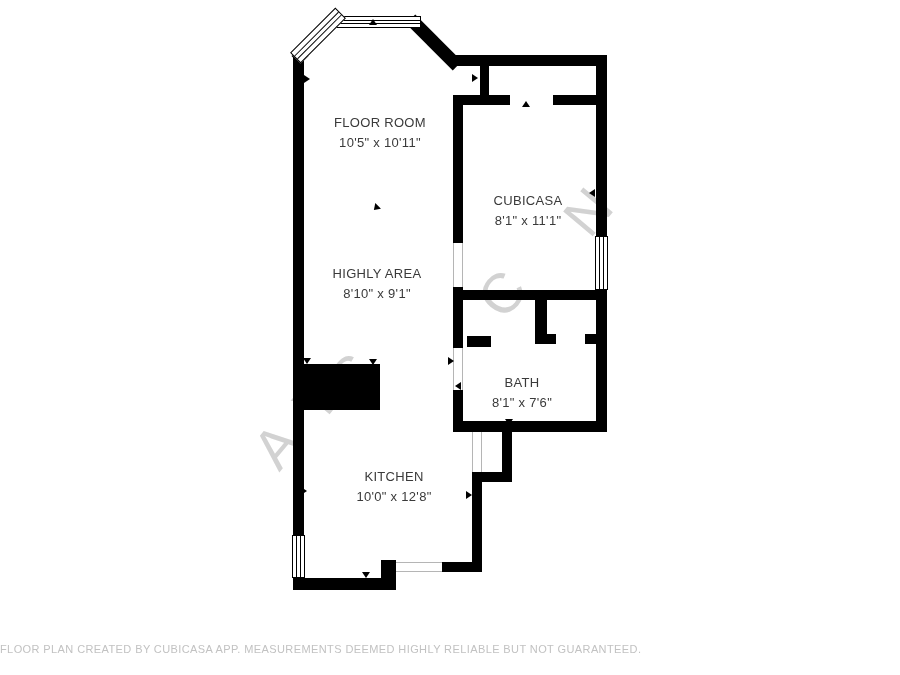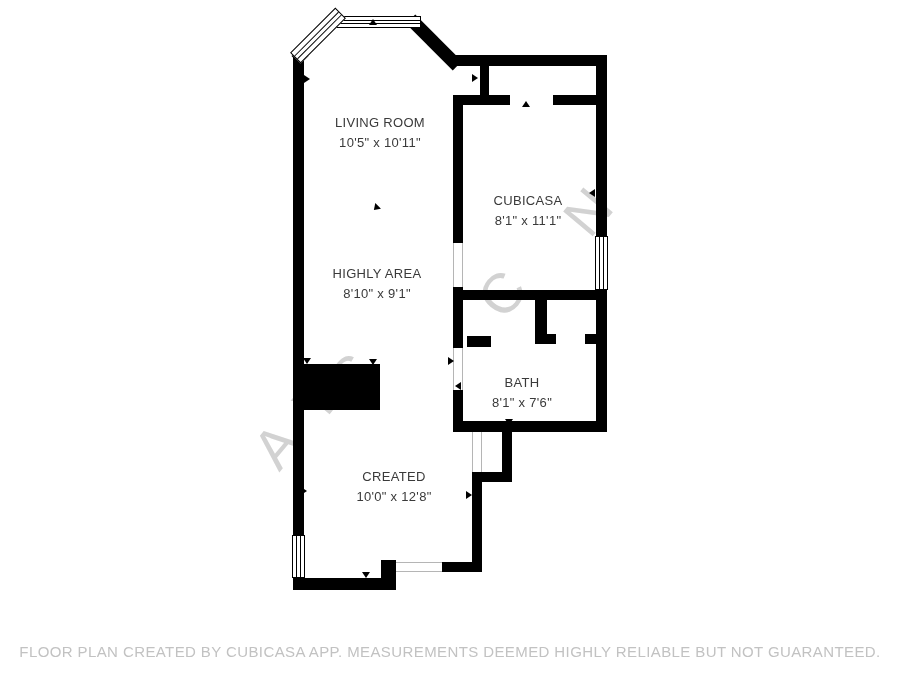--- a/index.html
+++ b/index.html
@@ -25,22 +25,22 @@
   .tri-left  { border-top:4px solid transparent; border-bottom:4px solid transparent; border-right:6px solid #000; }
   .room-label {
     position:absolute; transform:translate(-50%,-50%); text-align:center;
     color:#3a3a3a; font-size:13px; line-height:20px; letter-spacing:0.3px; white-space:nowrap;
   }
   .wm {
     position:absolute; color:#c7c7c7; opacity:0.8; font-size:56px; font-weight:400;
     transform:rotate(-50deg); line-height:1; user-select:none;
   }
   .footer {
-    position:absolute; left:0; right:0; top:643px; text-align:center;
-    font-size:15px; letter-spacing:0.4px; color:#c2c2c2;
+    position:absolute; left:0; right:0; top:643px; 
+    font-size:11px; letter-spacing:0.4px; color:#c2c2c2;
   }
 </style>
 </head>
 <body>
 
 <div class="canvas">
 
   <div class="wm" style="left:258px; top:418px;">A</div>
   <div class="wm" style="left:298px; top:372px;">Y</div>
   <div class="wm" style="left:334px; top:348px;">S</div>
@@ -94,35 +94,35 @@
   <div class="marker tri-down" style="left:303px; top:358px;"></div>
   <div class="marker tri-down" style="left:369px; top:359px;"></div>
   <div class="marker tri-right" style="left:448px; top:357px;"></div>
   <div class="marker tri-left" style="left:455px; top:382px;"></div>
   <div class="marker tri-down" style="left:505px; top:419px;"></div>
   <div class="marker tri-right" style="left:301px; top:487px;"></div>
   <div class="marker tri-right" style="left:466px; top:491px;"></div>
   <div class="marker tri-down" style="left:362px; top:572px;"></div>
 
   <div class="room-label" style="left:380px; top:133px;">
-    <div>LIVING ROOM</div>
+    <div>FLOOR ROOM</div>
     <div>10'5" x 10'11"</div>
   </div>
   <div class="room-label" style="left:528px; top:211px;">
     <div>CUBICASA</div>
     <div>8'1" x 11'1"</div>
   </div>
   <div class="room-label" style="left:377px; top:284px;">
     <div>HIGHLY AREA</div>
     <div>8'10" x 9'1"</div>
   </div>
   <div class="room-label" style="left:522px; top:373px;margin-top:20px;">
     <div>BATH</div>
     <div>8'1" x 7'6"</div>
   </div>
   <div class="room-label" style="left:394px; top:487px;">
-    <div>CREATED</div>
+    <div>KITCHEN</div>
     <div>10'0" x 12'8"</div>
   </div>
 
   <div class="footer">FLOOR PLAN CREATED BY CUBICASA APP. MEASUREMENTS DEEMED HIGHLY RELIABLE BUT NOT GUARANTEED.</div>
 
 </div>
 
 </body></html>

